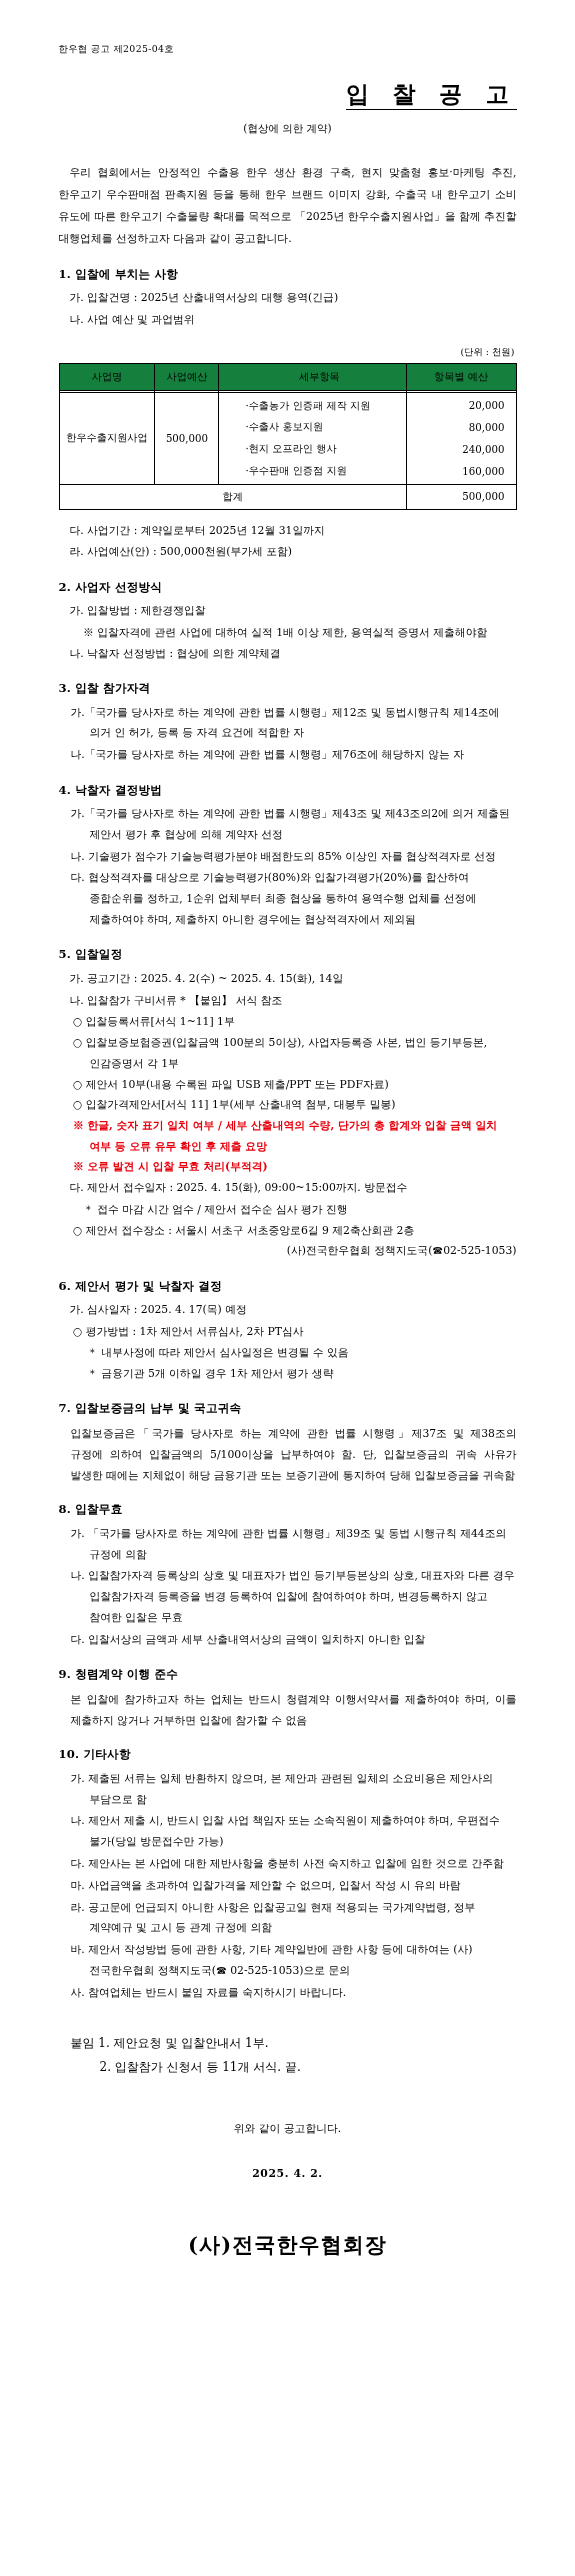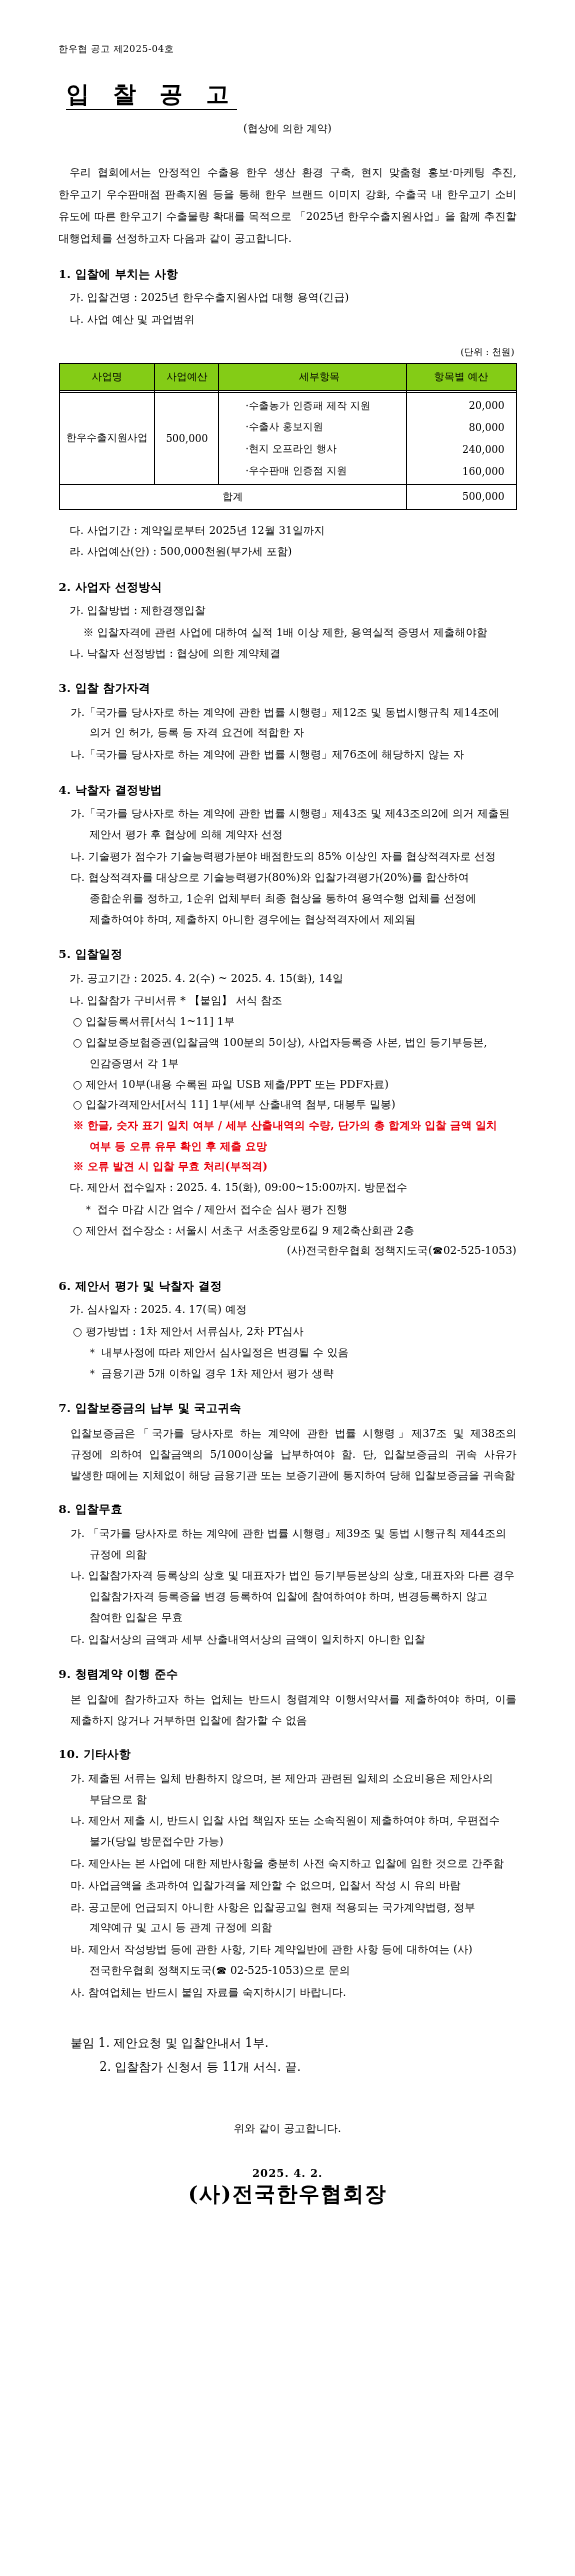--- a/index.html
+++ b/index.html
@@ -21,21 +21,21 @@
     position: relative;
   }
 
   
   .doc-number {
     font-size: 9.4px;
     letter-spacing: 0.3px;
     margin: 10px 0 0 0;
   }
   .doc-title {
-    text-align: left;
+    text-align: right;
     font-size: 23px;
     font-weight: bold;
     letter-spacing: 7.8px;
     margin: 23px 0 0 0;
     text-indent: 7.8px;
   }
   .doc-title span.u {
     border-bottom: 1.1px solid #000;
     padding-bottom: 2.2px;
   }
@@ -135,21 +135,21 @@
     font-size: 10.2px;
   }
   table.budget th,
   table.budget td {
     border-left: 0.6px solid #000;
     border-right: 0.6px solid #000;
     padding: 3.9px 4.4px;
     vertical-align: middle;
   }
   table.budget thead th {
-    background: #84cc16;
+    background: #15803d;
     font-weight: normal;
     text-align: center;
     border-top: 1.4px solid #000;
     border-bottom: 0.6px solid #000;
     padding: 6px 4.4px;
   }
   table.budget thead tr.spacer th {
     padding: 0;
     height: 1.7px;
     border-top: 0.6px solid #000;
@@ -224,20 +224,21 @@
     text-align: center;
     font-size: 10.8px;
     margin-top: 31px;
     font-weight: bold;
     letter-spacing: 0.6px;
   }
   .signature {
     text-align: center;
     font-size: 21px;
     font-weight: bold;
+    margin-top: 51px;
     letter-spacing: 1.1px;
     padding-bottom: 22px;
   }
   .spacer-md { height: 11px; }
 </style>
 </head>
 <body>
 
 <div class="page">
 
@@ -249,21 +250,21 @@
 
   <div class="doc-subtitle">(협상에 의한 계약)</div>
 
   <p class="intro">우리 협회에서는 안정적인 수출용 한우 생산 환경 구축, 현지 맞춤형 홍보·마케팅 추진, 한우고기 우수판매점 판촉지원 등을 통해 한우 브랜드 이미지 강화, 수출국 내 한우고기 소비 유도에 따른 한우고기 수출물량 확대를 목적으로 「2025년 한우수출지원사업」을 함께 추진할 대행업체를 선정하고자 다음과 같이 공고합니다.</p>
 
   <div class="section">
     <div class="section-title">
       <span>1.</span>
       <span>입찰에 부치는 사항</span>
     </div>
-    <p class="lvl1">가. 입찰건명 : 2025년 한우수출지원사업 대행 용역(긴급)</p>
+    <p class="lvl1">가. 입찰건명 : 2025년 산출내역서상의 대행 용역(긴급)</p>
     <p class="lvl1">나. 사업 예산 및 과업범위</p>
 
     <div class="table-unit">(단위 : 천원)</div>
 
     <table class="budget">
       <thead>
         <tr>
           <th style="width:21%;">사업명</th>
           <th style="width:14%;">사업예산</th>
           <th style="width:41%;padding-left:18px;">세부항목</th>

